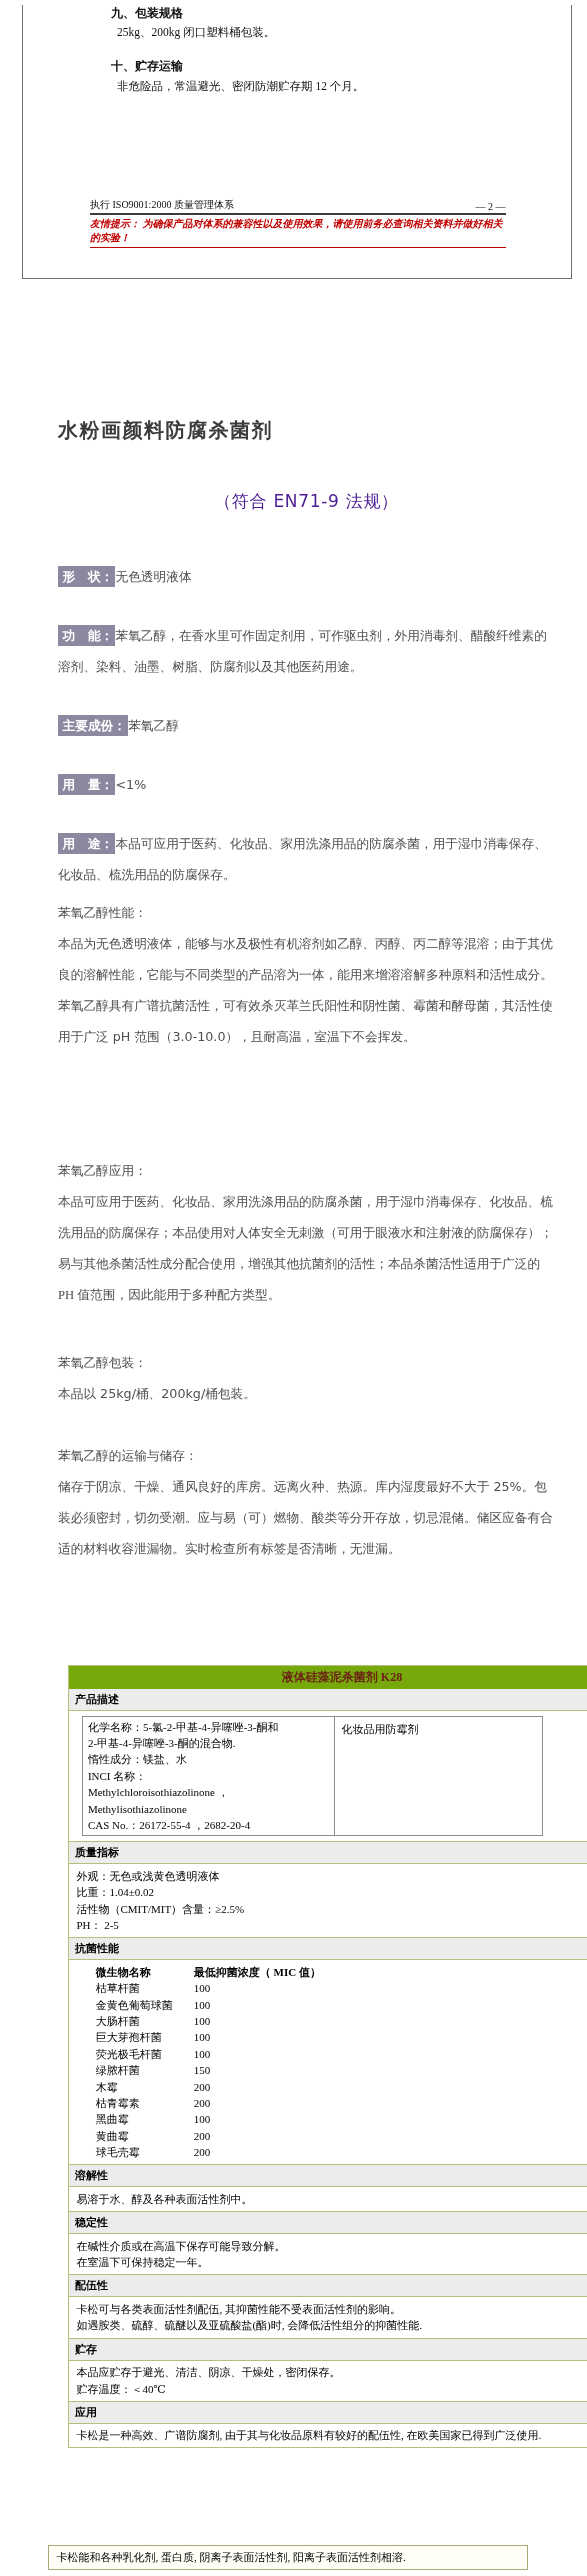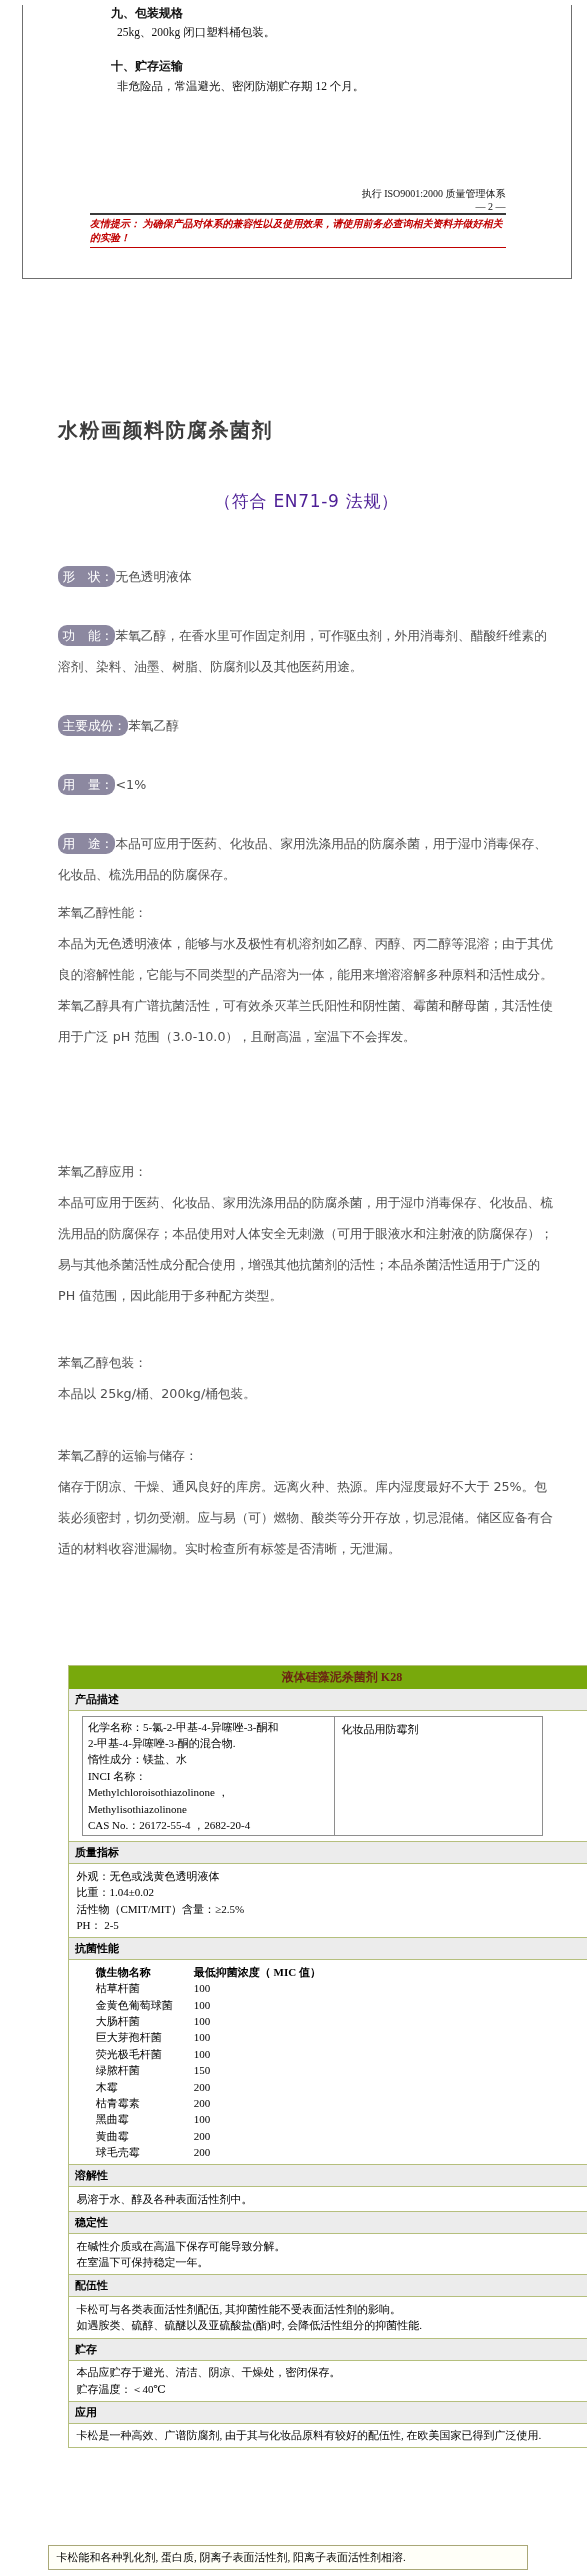--- a/index.html
+++ b/index.html
@@ -7,36 +7,36 @@
        font-family:"Liberation Serif","DejaVu Serif",serif;}
 
   
   .page1{position:relative;margin:0 16.4px 0 22px;height:274px;box-sizing:border-box;
          border-left:1.5px solid #6f6f6f;border-right:1.5px solid #6f6f6f;border-bottom:1.5px solid #6f6f6f;}
   .p1-heading{font-weight:bold;font-size:12px;margin:4.5px 0 0 88px;}
   .p1-body{font-size:11.5px;margin:3.7px 0 0 94px;}
   .p1-sec2{margin-top:18px;}
   .p1-footer{position:absolute;left:67px;right:65px;bottom:30px;font-size:10px;}
   .p1-footer-line1{display:flex;justify-content:space-between;align-items:flex-end;
-                   border-bottom:2.2px double #3a3a3a;padding-bottom:0.7px;flex-direction:column;}
+                   border-bottom:2.2px double #3a3a3a;padding-bottom:0.7px;}
   .p1-footer-notice{color:#c00000;font-style:italic;font-weight:bold;
                     border-bottom:1.5px solid #c00000;padding:2.2px 0 1.5px 0;font-size:10px;}
 
   
   .main{width:497px;margin:0 0 0 58px;color:#4e4e4e;font-size:12.7px;
         font-family:"DejaVu Sans","Liberation Sans",sans-serif;}
   .title{text-align:left;font-size:20px;color:#3c3c3c;font-weight:bold;
          letter-spacing:1.5px;margin:138px 0 0 0;}
   .subtitle{text-align:center;font-size:17px;color:#4c1d95;margin:46px 0 0 0;letter-spacing:0.7px;}
   .field{margin:28px 0 0 0;line-height:31px;}
   .field.first{margin-top:48px;}
-  .chip{background:#8c88a0;color:#fff;font-weight:normal;padding:3px 2.2px 3px 4.5px;border-radius:9px;}
+  .chip{background:#8c88a0;color:#fff;font-weight:bold;padding:3px 2.2px 3px 4.5px;}
   .pgroup{line-height:31px;}
   .pg-performance{margin-top:7.4px;}
-  .pg-application{margin-top:104px;}
+  .pg-application{margin-top:104px;font-family:Liberation Serif, serif;}
   .pg-packing{margin-top:36px;}
   .pg-transport{margin-top:31px;}
   .pg-head{line-height:31px;}
 
   
   .ktable{margin:101px 0 0 68px;width:548px;box-sizing:border-box;
           border:0.7px solid #b5bf7d;font-size:11px;color:#000;
           font-family:"Liberation Serif","DejaVu Serif",serif;}
   .kt-title{background:#78a90c;color:#6b2313;font-weight:bold;text-align:center;
             font-size:12px;padding:3px 0;}

